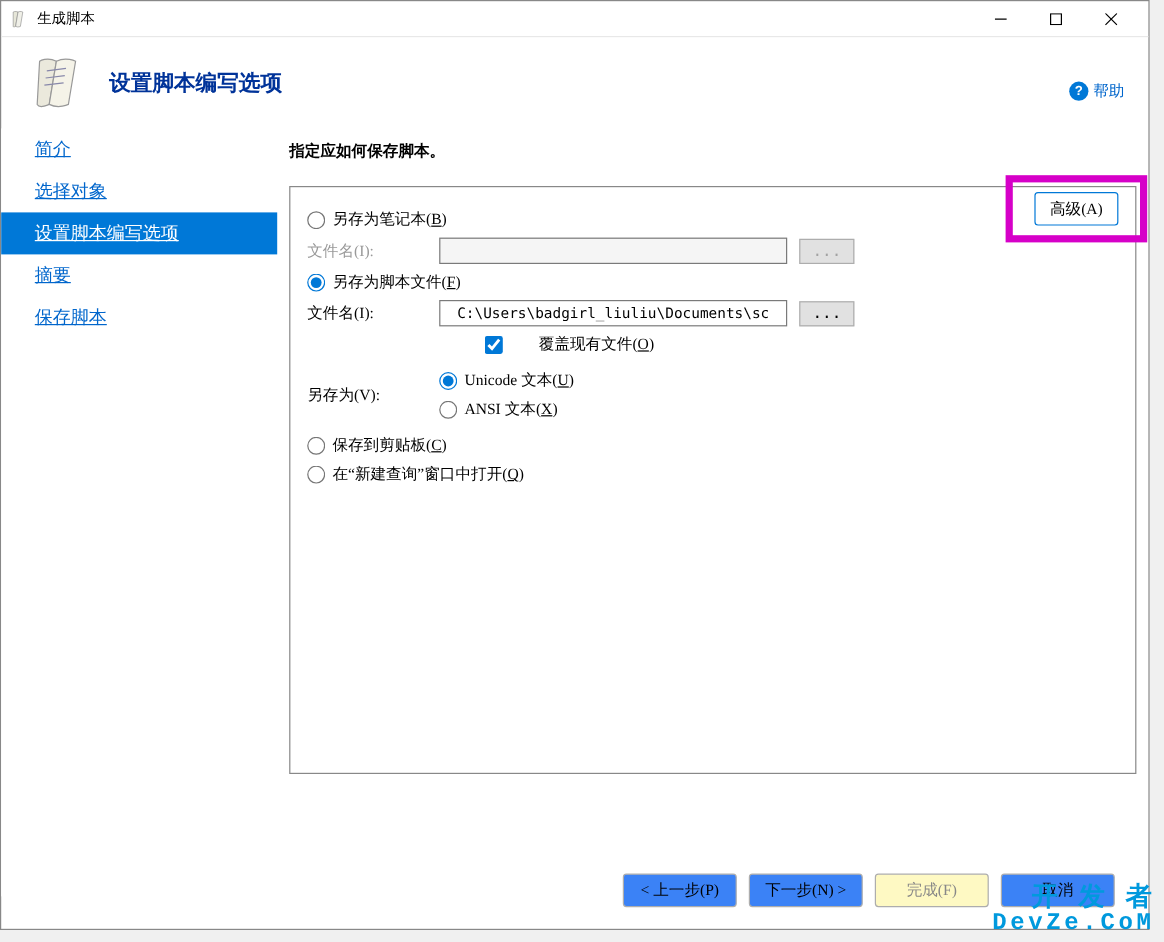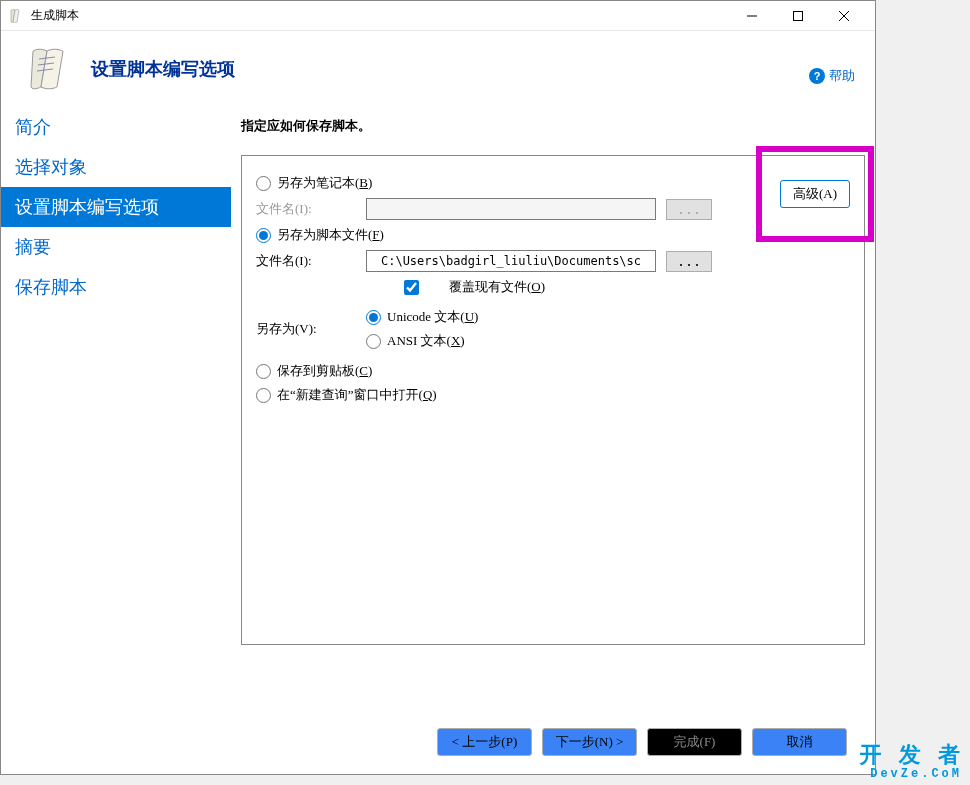--- a/index.html
+++ b/index.html
@@ -1,54 +1,54 @@
 <!DOCTYPE html>
 <html><head>
 <meta charset="utf-8">
 <style>
 * { box-sizing: border-box; margin: 0; padding: 0; }
 body { font-family: "Microsoft YaHei", "SimSun", sans-serif; font-size: 13px; background: #f0f0f0; width: 970px; height: 785px; overflow: hidden; position: relative; }
-.window { background: #fff; border: 1px solid #888; width: 876px; height: 775px; position: relative; }
+.window { background: #fff; border: 1px solid #888; width: 958px; height: 775px; position: relative; }
 .titlebar { height: 30px; display: flex; align-items: center; padding: 0 8px; border-bottom: 1px solid #e8e8e8; }
 .title-icon { width: 16px; height: 16px; margin-right: 6px; }
 .title-text { flex: 1; font-size: 12px; }
 .win-controls { display: flex; }
 .win-btn { width: 46px; height: 30px; display: flex; align-items: center; justify-content: center; cursor: pointer; }
 .header { padding: 14px 24px 14px 24px; display: flex; align-items: center; }
 .header-icon { width: 48px; height: 48px; margin-right: 18px; }
 .header-title { font-size: 18px; font-weight: bold; color: #003399; font-family: "SimSun", serif; }
 .body { display: flex; height: 640px; }
 .sidebar { width: 230px; background: #fff; }
-.sidebar-item { padding: 8px 14px; color: #0066cc; cursor: pointer; font-size: 18px; }
+.sidebar-item { padding: 8px 28px; color: #0066cc; cursor: pointer; font-size: 15px; text-decoration: underline; }
 .sidebar-item.selected { background: #0078d7; color: #fff; }
 .content { flex: 1; padding: 0 10px; position: relative; }
 .help-link { position: absolute; top: -40px; right: 20px; color: #0066cc; cursor: pointer; display: flex; align-items: center; gap: 4px; font-size: 13px; }
 .help-icon-circle { width: 16px; height: 16px; border-radius: 50%; background: #0078d7; color: #fff; display: flex; align-items: center; justify-content: center; font-size: 11px; font-weight: bold; }
 .instruction { font-weight: bold; margin: 10px 0 20px 0; font-family: "SimSun", serif; font-size: 13px; }
 .options-panel { border: 1px solid #888; padding: 12px 14px; height: 490px; position: relative; background: #fff; }
-.advanced-highlight { position: absolute; top: -10px; right: -10px; border: 6px solid #d600c8; padding: 28px 18px; }
+.advanced-highlight { position: absolute; top: -10px; right: -10px; border: 6px solid #d600c8; padding: 8px 18px; }
 .btn { border: 1px solid #0078d7; background: #fff; padding: 4px 12px; cursor: pointer; font-family: "SimSun", serif; font-size: 13px; border-radius: 3px; }
 .btn-plain { border: 1px solid #adadad; background: #3b82f6; padding: 4px 12px; cursor: pointer; font-family: "SimSun", serif; font-size: 13px; border-radius: 3px; }
-.btn-plain:disabled { color: #888; background: #000000; }
+.btn-plain:disabled { color: #888; background: #fef9c3; }
 .radio-row { display: flex; align-items: center; margin: 6px 0; }
 .radio-row label, .check-row label { font-family: "SimSun", serif; cursor: pointer; }
 input[type=radio], input[type=checkbox] { margin-right: 6px; width: 15px; height: 15px; accent-color: #0078d7; cursor: pointer; }
 .indent { margin-left: 28px; }
 .field-row { display: flex; align-items: center; margin: 6px 0; gap: 10px; }
 .field-label { font-family: "SimSun", serif; min-width: 100px; }
 .field-label.disabled { color: #999; }
 .text-input { border: 1px solid #7a7a7a; padding: 3px 6px; font-family: Consolas, monospace; font-size: 12px; text-align: center; }
 .text-input:disabled { background: #f5f5f5; color: #999; }
 .browse-btn { border: 1px solid #adadad; background: #e1e1e1; padding: 2px 10px; cursor: pointer; font-family: monospace; }
 .check-row { display: flex; align-items: center; margin: 6px 0; gap: 24px; }
 .footer { position: absolute; bottom: 18px; right: 28px; display: flex; gap: 10px; }
 .footer .btn-plain { min-width: 95px; }
 .u { text-decoration: underline; }
 .watermark { position: absolute; right: 8px; bottom: 5px; font-family: Liberation Mono, monospace; color: #0099dd; font-size: 22px; letter-spacing: 2px; line-height: 1; text-align: right; pointer-events: none; font-weight: bold; }
-.watermark .sub { font-size: 12px; letter-spacing: 3px; }
+.watermark .sub { font-size: 20px; letter-spacing: 3px; }
 </style>
 </head>
 <body>
 
 <div class="window">
 
   <div class="titlebar">
     <span class="title-icon">
       <svg viewBox="0 0 16 16">
           <path d="M2 2 C2 2 4 1 6 2 L4 14 C4 14 2 15 2 14 Z" fill="#e6e6d8" stroke="#888" stroke-width="0.5"></path>

